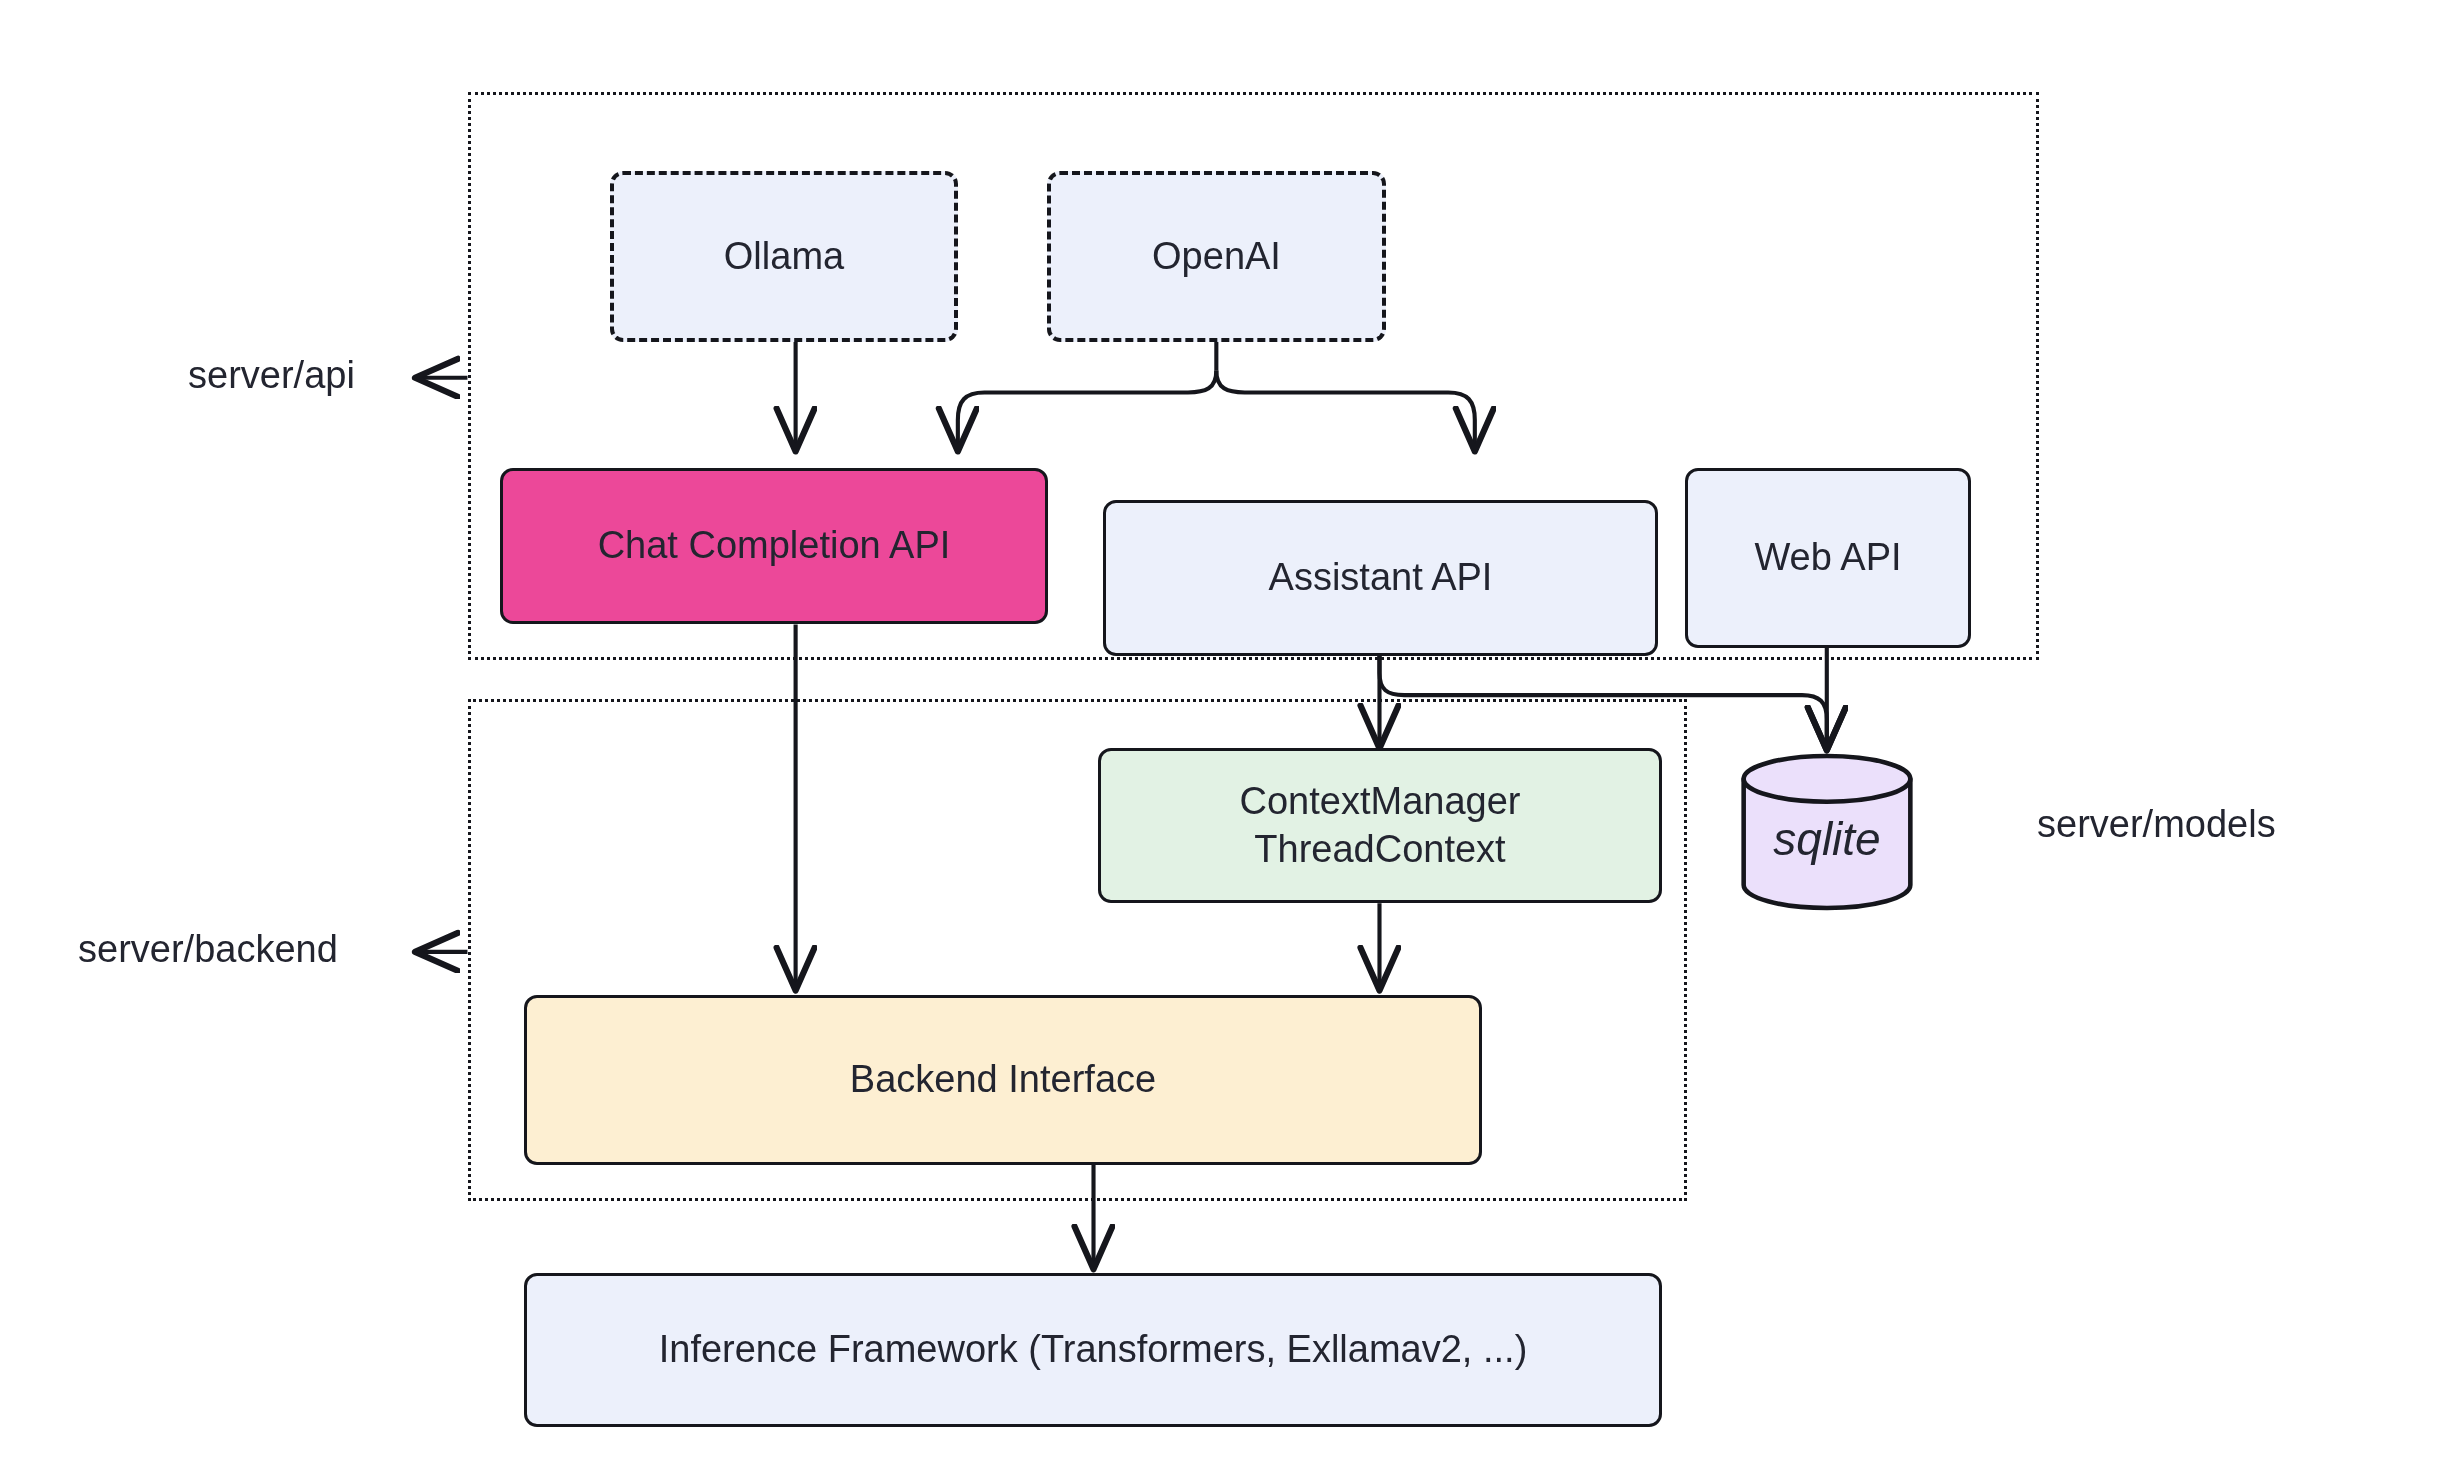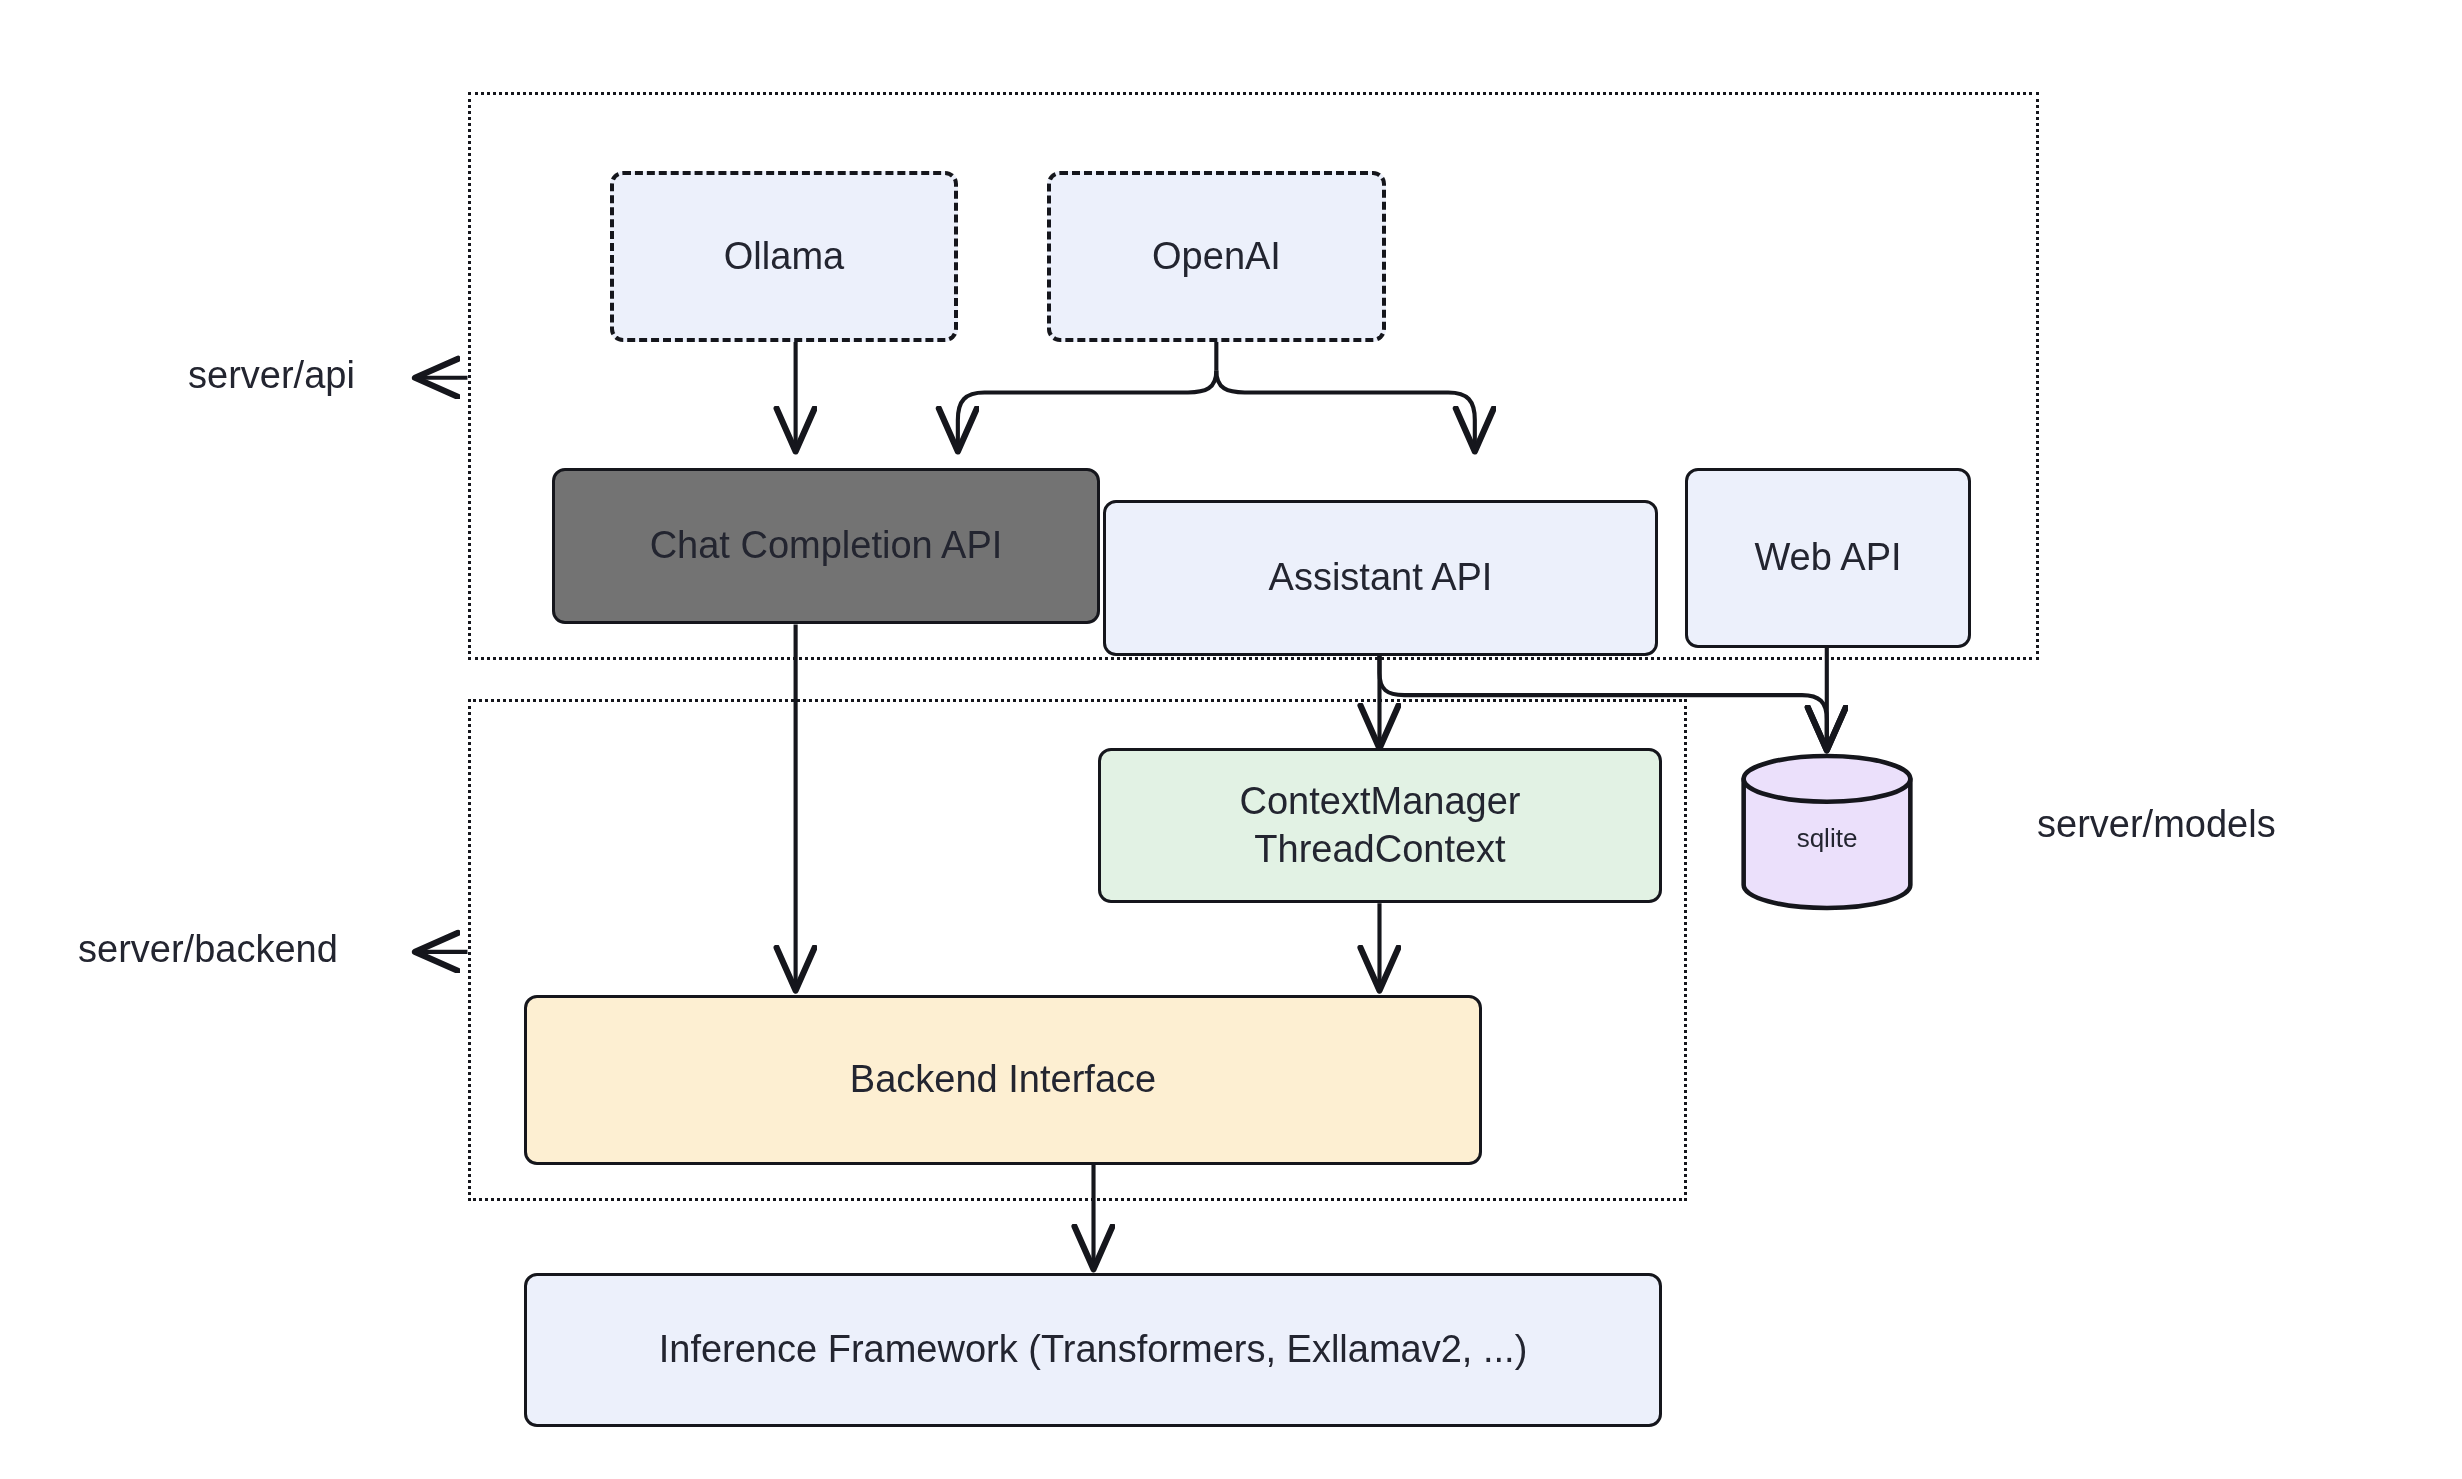--- a/index.html
+++ b/index.html
@@ -95,21 +95,21 @@
   </svg>
 
   <div class="node dashed" style="left:610px; top:171px; width:348px; height:171px; background:#ecf0fb; font-size:38px;">
     <span class="lbl">Ollama</span>
   </div>
 
   <div class="node dashed" style="left:1047px; top:171px; width:339px; height:171px; background:#ecf0fb; font-size:38px;">
     <span class="lbl">OpenAI</span>
   </div>
 
-  <div class="node solid" style="left:552px; top:468px; width:548px; height:156px; background:#737373; font-size:38px;">
+  <div class="node solid" style="left:500px; top:468px; width:548px; height:156px; background:#ec4899; font-size:38px;">
     <span class="lbl">Chat Completion API</span>
   </div>
 
   <div class="node solid" style="left:1103px; top:468px; width:555px; height:156px; background:#ecf0fb; font-size:38px;margin-top:32px;">
     <span class="lbl">Assistant API</span>
   </div>
 
   <div class="node solid" style="left:1685px; top:468px; width:286px; height:180px; background:#ecf0fb; font-size:38px;">
     <span class="lbl">Web API</span>
   </div>
@@ -118,22 +118,22 @@
     <span class="lbl">ContextManager</span>
     <span class="lbl">ThreadContext</span>
   </div>
 
   <div style="position:absolute; left:1740px; top:754px; width:174px; height:156px;">
     <svg width="174" height="156" viewBox="0 0 190 170" style="position:absolute; left:0; top:0; overflow:visible;">
       <path d="M4,27 L4,143 A91,25 0 0 0 186,143 L186,27 Z" fill="#ebe0fb" stroke="#15161c" stroke-width="5" stroke-linejoin="round"></path>
       <ellipse cx="95" cy="27" rx="91" ry="25" fill="#ebe0fb" stroke="#15161c" stroke-width="5"></ellipse>
     </svg>
     <span style="position:absolute; left:0; top:0; width:174px; height:156px; display:flex;
-                 align-items:center; justify-content:center; font-size:26px; color:#232530;
-                 padding-top:13px; box-sizing:border-box;">sqlite</span>
+                 align-items:center; justify-content:center; font-size:46px; color:#232530;
+                 padding-top:13px; box-sizing:border-box;font-style:italic;">sqlite</span>
   </div>
 
   <div class="node solid" style="left:524px; top:995px; width:958px; height:170px; background:#fdefd2; font-size:38px;">
     <span class="lbl">Backend Interface</span>
   </div>
 
   <div class="node solid" style="left:524px; top:1273px; width:1138px; height:154px; background:#ecf0fb; font-size:38px;">
     <span class="lbl">Inference Framework (Transformers, Exllamav2, ...)</span>
   </div>
 

